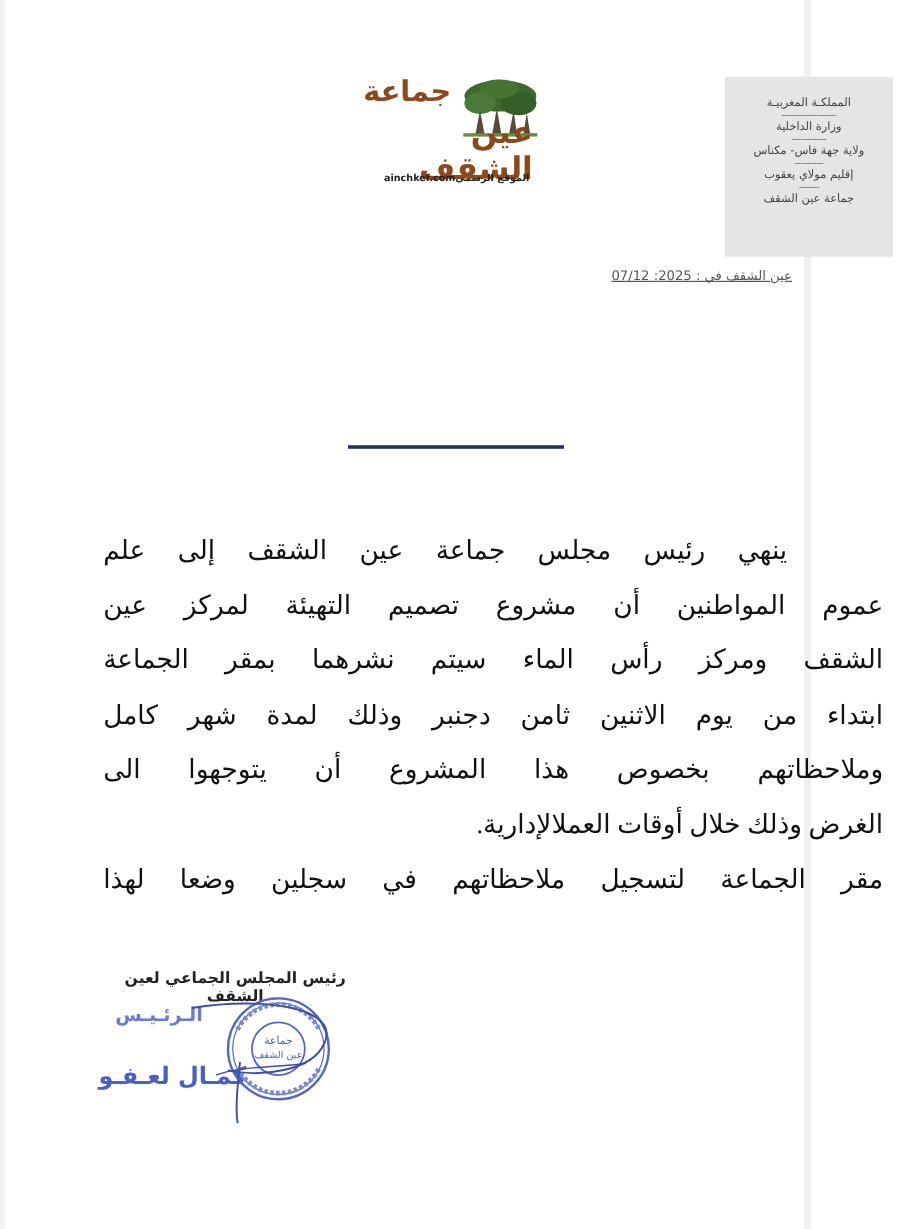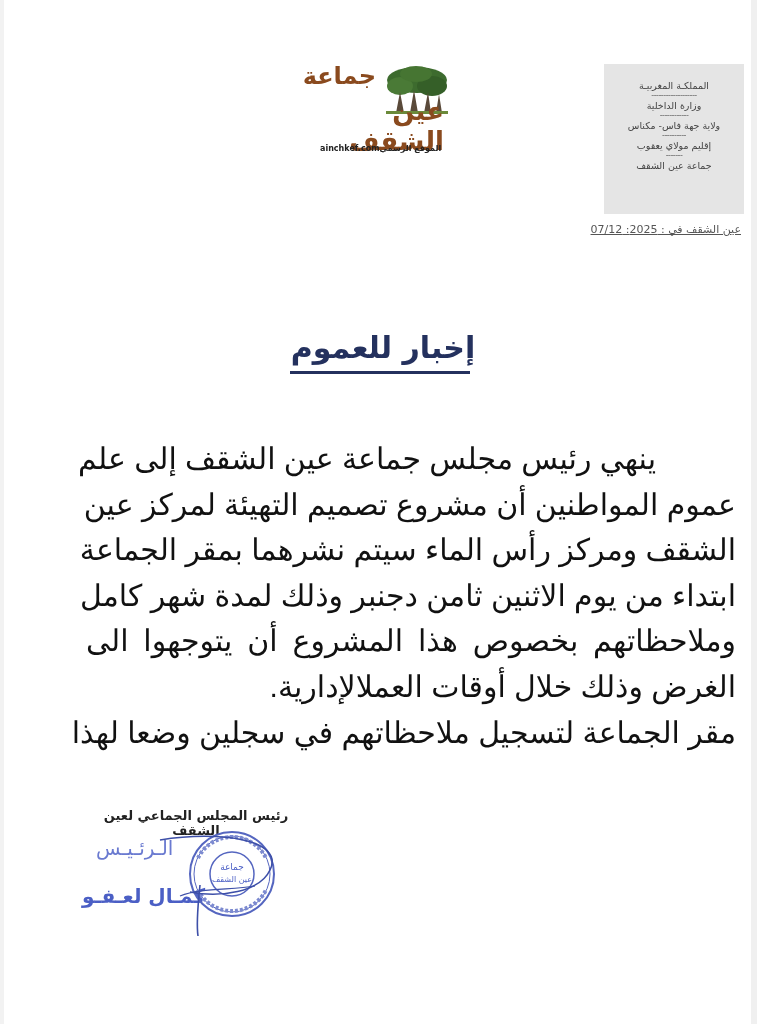--- a/index.html
+++ b/index.html
@@ -1,17 +1,17 @@
 <!DOCTYPE html>
 <html><head>
   <meta charset="utf-8">
   <style>
     html, body { margin: 0; padding: 0; background: #ffffff; }
     body { width: 757px; height: 1024px; position: relative; overflow: hidden; font-family: "DejaVu Sans", sans-serif; }
-    .page { position: absolute; left: 0; top: 0; width: 757px; height: 1024px; background: #ffffff; }
+    .page { position: absolute; left: 0; top: 0; width: 676px; height: 1024px; background: #ffffff; }
     .edge-left { position: absolute; left: 0; top: 0; width: 4px; height: 1024px; background: #f2f2f2; }
     .edge-right { position: absolute; right: 0; top: 0; width: 6px; height: 1024px; background: #f0f0f0; }
 
     
     .logo { position: absolute; left: 316px; top: 62px; width: 132px; height: 96px; }
     .logo-text { position: absolute; direction: rtl; color: #8a4a1e; font-weight: bold; font-family: "DejaVu Sans", sans-serif; }
     .logo-l1 { right: 72px; top: 0px; font-size: 24px; }
     .logo-l2 { right: 4px; top: 34px; font-size: 26px; }
     .logo-site { position: absolute; left: 4px; top: 82px; font-size: 8px; font-weight: bold; color: #222; white-space: nowrap; }
     .logo-tree { position: absolute; left: 70px; top: 4px; }
@@ -21,27 +21,27 @@
     .hdr-line { direction: rtl; text-align: center; font-size: 9.5px; color: #444; line-height: 12px; }
     .hdr-dash { text-align: center; font-size: 8px; color: #666; line-height: 8px; letter-spacing: -0.5px; }
     .date-line { position: absolute; right: 16px; top: 223px; direction: rtl; font-size: 11px; color: #555; white-space: nowrap; text-decoration: underline; }
 
     
     .title { position: absolute; left: 288px; top: 330px; width: 190px; text-align: center; direction: rtl; font-size: 30px; font-weight: bold; color: #24315e; }
     .title-underline { position: absolute; left: 290px; top: 371px; width: 180px; height: 3px; background: #24315e; }
 
     
     .body-text { position: absolute; left: 86px; top: 436px; width: 650px; direction: rtl; }
-    .body-line { font-size: 30px; line-height: 45.6px; color: #111; white-space: nowrap; text-align: justify; text-align-last: justify; font-family: Liberation Sans, sans-serif; }
+    .body-line { font-size: 22px; line-height: 45.6px; color: #111; white-space: nowrap; text-align: justify; text-align-last: justify; font-family: Liberation Serif, serif; }
     .body-line.first { padding-right: 80px; }
     .body-line.last { text-align-last: right; padding-left: 90px; }
 
     
     .sig-label { position: absolute; left: 90px; top: 808px; width: 212px; direction: rtl; text-align: center; font-size: 13px; font-weight: bold; color: #222; }
-    .sig-title { position: absolute; left: 96px; top: 836px; direction: rtl; font-size: 20px; font-weight: normal; color: #6a7ad0; letter-spacing: 2px; }
+    .sig-title { position: absolute; left: 96px; top: 836px; direction: rtl; font-size: 16px; font-weight: bold; color: #6a7ad0; letter-spacing: 2px; }
     .sig-name { position: absolute; left: 82px; top: 884px; direction: rtl; font-size: 20px; font-weight: bold; color: #4b5fc5; }
     .stamp { position: absolute; left: 186px; top: 828px; }
     .scribble { position: absolute; left: 100px; top: 830px; }
   </style>
 </head>
 <body>
 
 <div class="page">
   <div class="edge-left"></div>
   <div class="edge-right"></div>
@@ -69,21 +69,20 @@
     <div class="hdr-line">وزارة الداخلية</div>
     <div class="hdr-dash">------------</div>
     <div class="hdr-line">ولاية جهة فاس- مكناس</div>
     <div class="hdr-dash">----------</div>
     <div class="hdr-line">إقليم مولاي يعقوب</div>
     <div class="hdr-dash">-------</div>
     <div class="hdr-line">جماعة عين الشقف</div>
   </div>
   <div class="date-line">عين الشقف في : 2025: 07/12</div>
 
-  <div class="title">إخبار للعموم</div>
   <div class="title-underline"></div>
 
   <div class="body-text">
     <div class="body-line first">ينهي رئيس مجلس جماعة عين الشقف إلى علم</div>
     <div class="body-line">عموم المواطنين أن مشروع تصميم التهيئة لمركز عين</div>
     <div class="body-line">الشقف ومركز رأس الماء سيتم نشرهما بمقر الجماعة</div>
     <div class="body-line">ابتداء من يوم الاثنين  ثامن دجنبر وذلك لمدة شهر كامل</div>
     <div class="body-line">وملاحظاتهم بخصوص هذا المشروع أن يتوجهوا الى</div>
     <div class="body-line last">الغرض وذلك خلال أوقات العملالإدارية.</div>
     <div class="body-line">مقر الجماعة لتسجيل ملاحظاتهم في سجلين وضعا لهذا</div>

